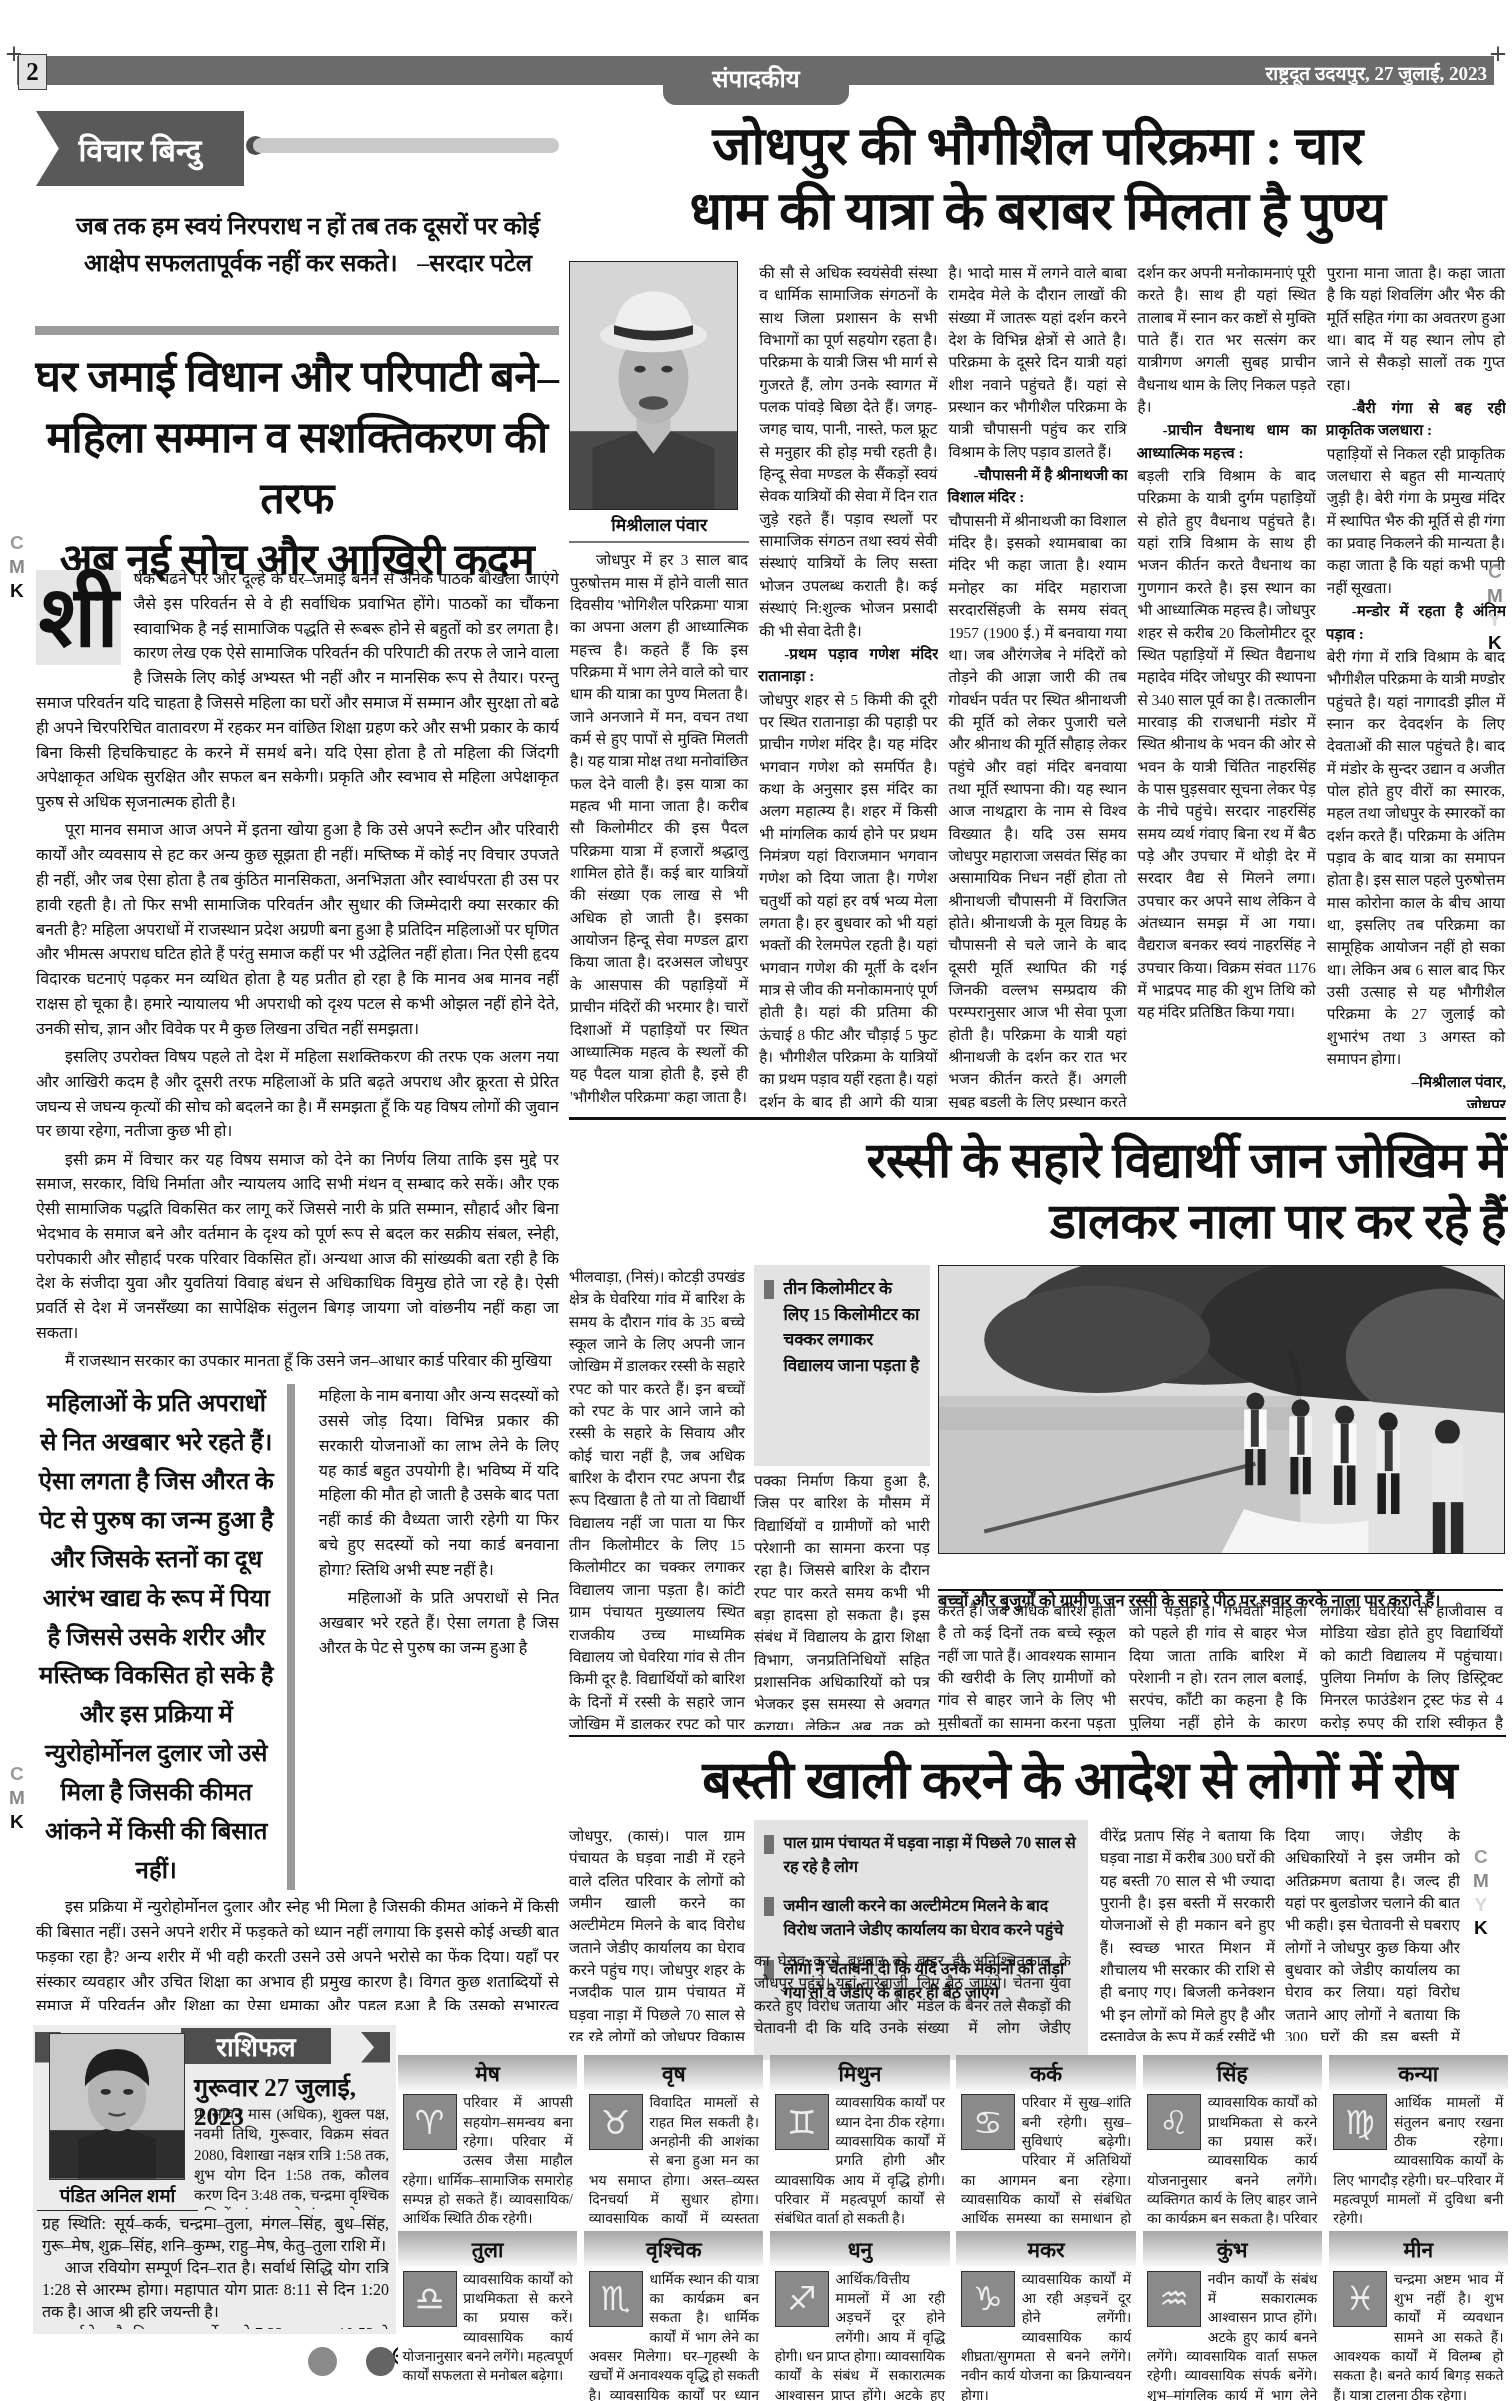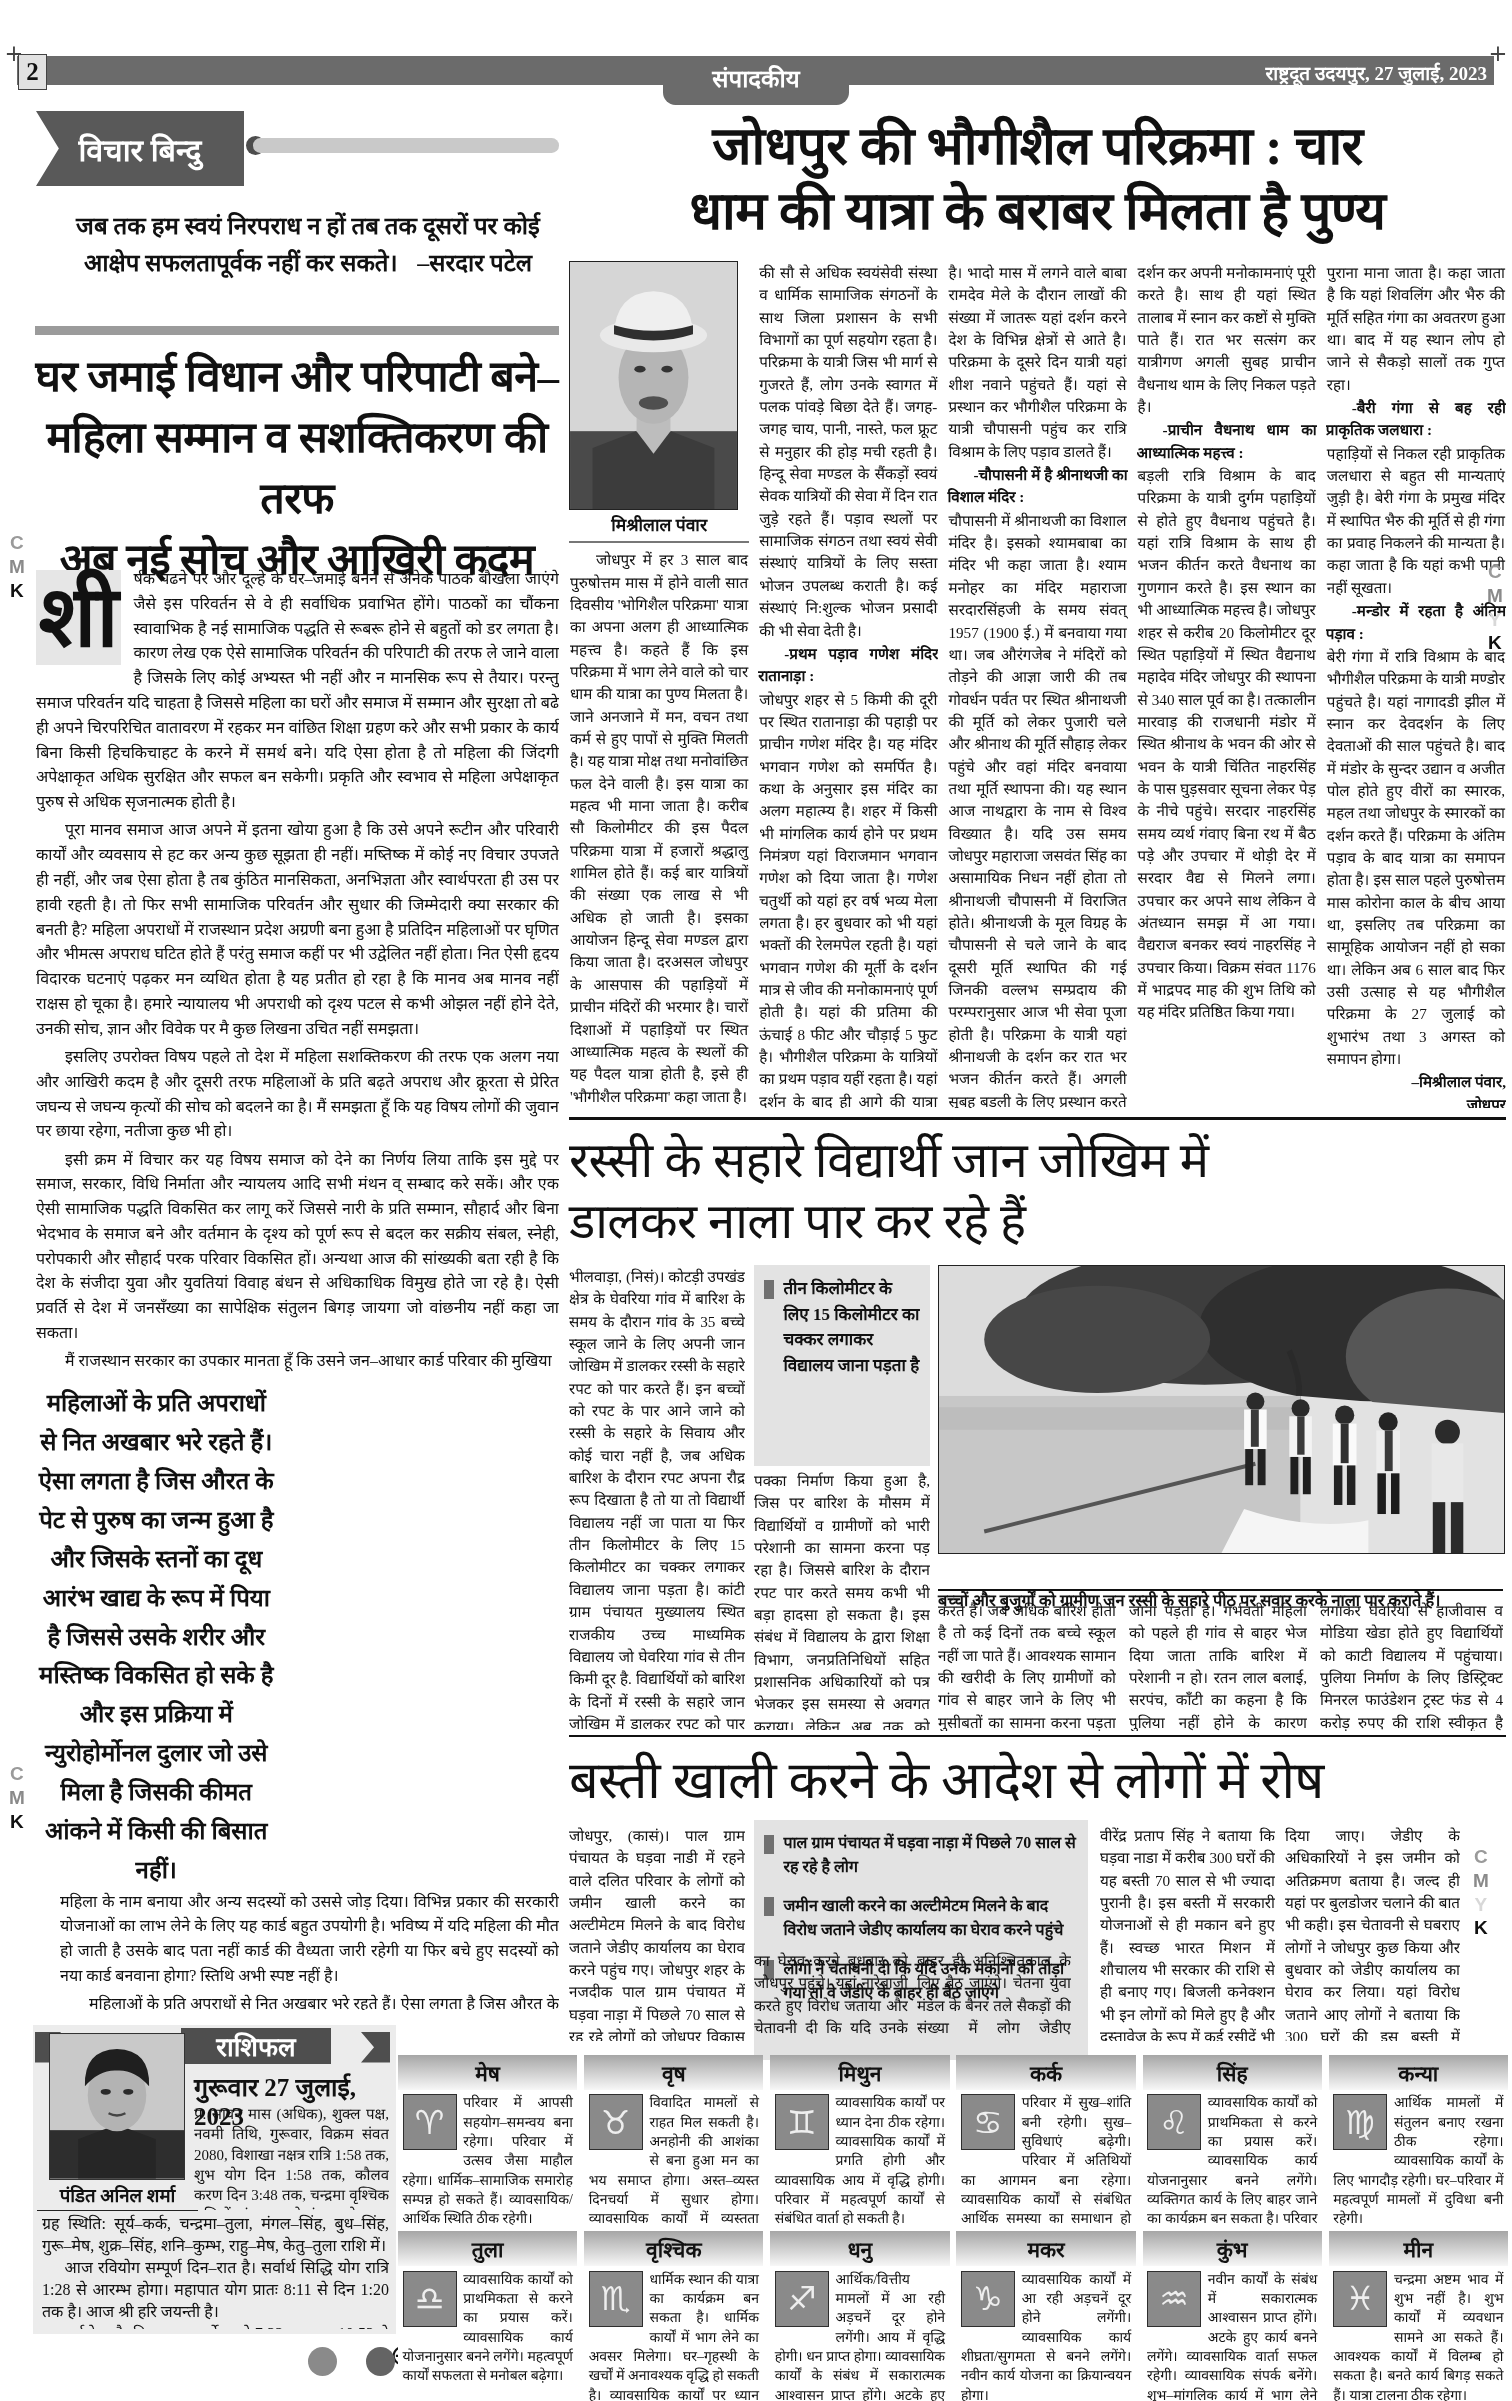--- a/index.html
+++ b/index.html
@@ -13,36 +13,36 @@
   
   .vbx{position:absolute;left:36px;top:111px;width:208px;height:75px;background:#595959;color:#fff;display:flex;align-items:center;justify-content:center;font-weight:bold;font-size:30.5px;clip-path:polygon(0 0,100% 0,100% 100%,0 100%,11% 50%);}
   .vstrip{position:absolute;left:253px;top:138px;width:306px;height:14.7px;background:#c9c9c9;border-radius:7.3px;}
   .vdot{position:absolute;left:246px;top:136px;width:19px;height:19px;background:#4d4d4d;border-radius:50%;}
   .quote{position:absolute;left:54px;top:208px;width:508px;text-align:center;font-weight:bold;font-size:24px;line-height:1.55;}
   .bigdiv{position:absolute;left:35px;top:326px;width:524px;height:9px;background:#9b9b9b;}
   .edhead{position:absolute;left:35px;top:346px;width:524px;text-align:center;font-weight:bold;font-size:43px;line-height:1.42;letter-spacing:-0.6px;}
   .edbody{position:absolute;left:36px;top:567px;width:523px;height:1443px;overflow:hidden;font-size:16px;line-height:1.55;text-align:justify;}
   .edbody p{margin:0 0 3.4px 0;text-indent:29px;}
   .dropcap{float:left;width:85px;height:95px;background:#e6e6e6;margin:3.4px 12.4px 4.5px 0;display:flex;align-items:center;justify-content:center;font-size:85px;font-weight:bold;line-height:1;}
-  .pqrow{display:flex;margin:10.2px 0 5.6px 0;flex-direction:column;}
+  .pqrow{display:flex;margin:10.2px 0 5.6px 0;}
   .pq{width:46%;font-weight:bold;font-size:24px;line-height:1.62;text-align:center;padding-right:10.2px;}
   .pqbar{width:8px;background:#9a9a9a;}
   .pqright{flex:1;padding-left:24px;}
   
   .mainhead{position:absolute;left:569px;top:114px;width:937px;text-align:center;font-weight:bold;font-size:53px;line-height:1.22;letter-spacing:-0.6px;}
   .artbody{position:absolute;left:569px;top:261px;width:937px;height:847px;display:flex;gap:9px;overflow:hidden;}
   .col{flex:1;font-size:15.2px;line-height:1.47;text-align:justify;overflow:hidden;}
   .col .p{text-indent:26px;margin:1px;}
   .col .sub{font-weight:bold;text-indent:26px;}
   .photo{border:1.7px solid #222;background:#cfcfcf;}
   .pcap{text-align:center;font-weight:bold;font-size:17.5px;margin:3.4px 0 1.1px 0;}
   .crule{height:1.1px;background:#777;margin:2.3px 0 6.8px 0;}
   .byl{font-weight:bold;text-align:right;line-height:1.5;}
   .hrule{position:absolute;background:#111;}
-  .h2line{position:absolute;text-align:left;font-weight:normal;letter-spacing:-0.6px;}
+  .h2line{position:absolute;text-align:right;font-weight:bold;letter-spacing:-0.6px;}
   .gbox{position:absolute;background:#e3e3e3;padding:11.3px 10.2px;font-weight:bold;font-size:17px;line-height:1.5;}
   .gbox .bi{display:flex;margin-bottom:14.7px;}
   .gbox .bi:last-child{margin-bottom:0;}
   .sq{flex:0 0 10.2px;height:19px;background:#707070;margin:3.4px 9px 0 0;}
   .coltxt{position:absolute;font-size:15.2px;line-height:1.47;text-align:justify;overflow:hidden;}
   .capline{position:absolute;font-weight:bold;font-size:16.4px;}
   
   .rpanel{position:absolute;left:33px;top:2025px;width:363px;height:309px;background:#ececec;}
   .rbanner{position:absolute;left:181px;top:2028px;width:150px;height:36px;background:#4e4e4e;color:#fff;font-weight:bold;font-size:26px;display:flex;align-items:center;justify-content:center;}
   .rwingL{position:absolute;left:35px;top:2032px;width:26px;height:30.5px;background:#4e4e4e;clip-path:polygon(0 0,100% 0,55% 50%,100% 100%,0 100%);}

